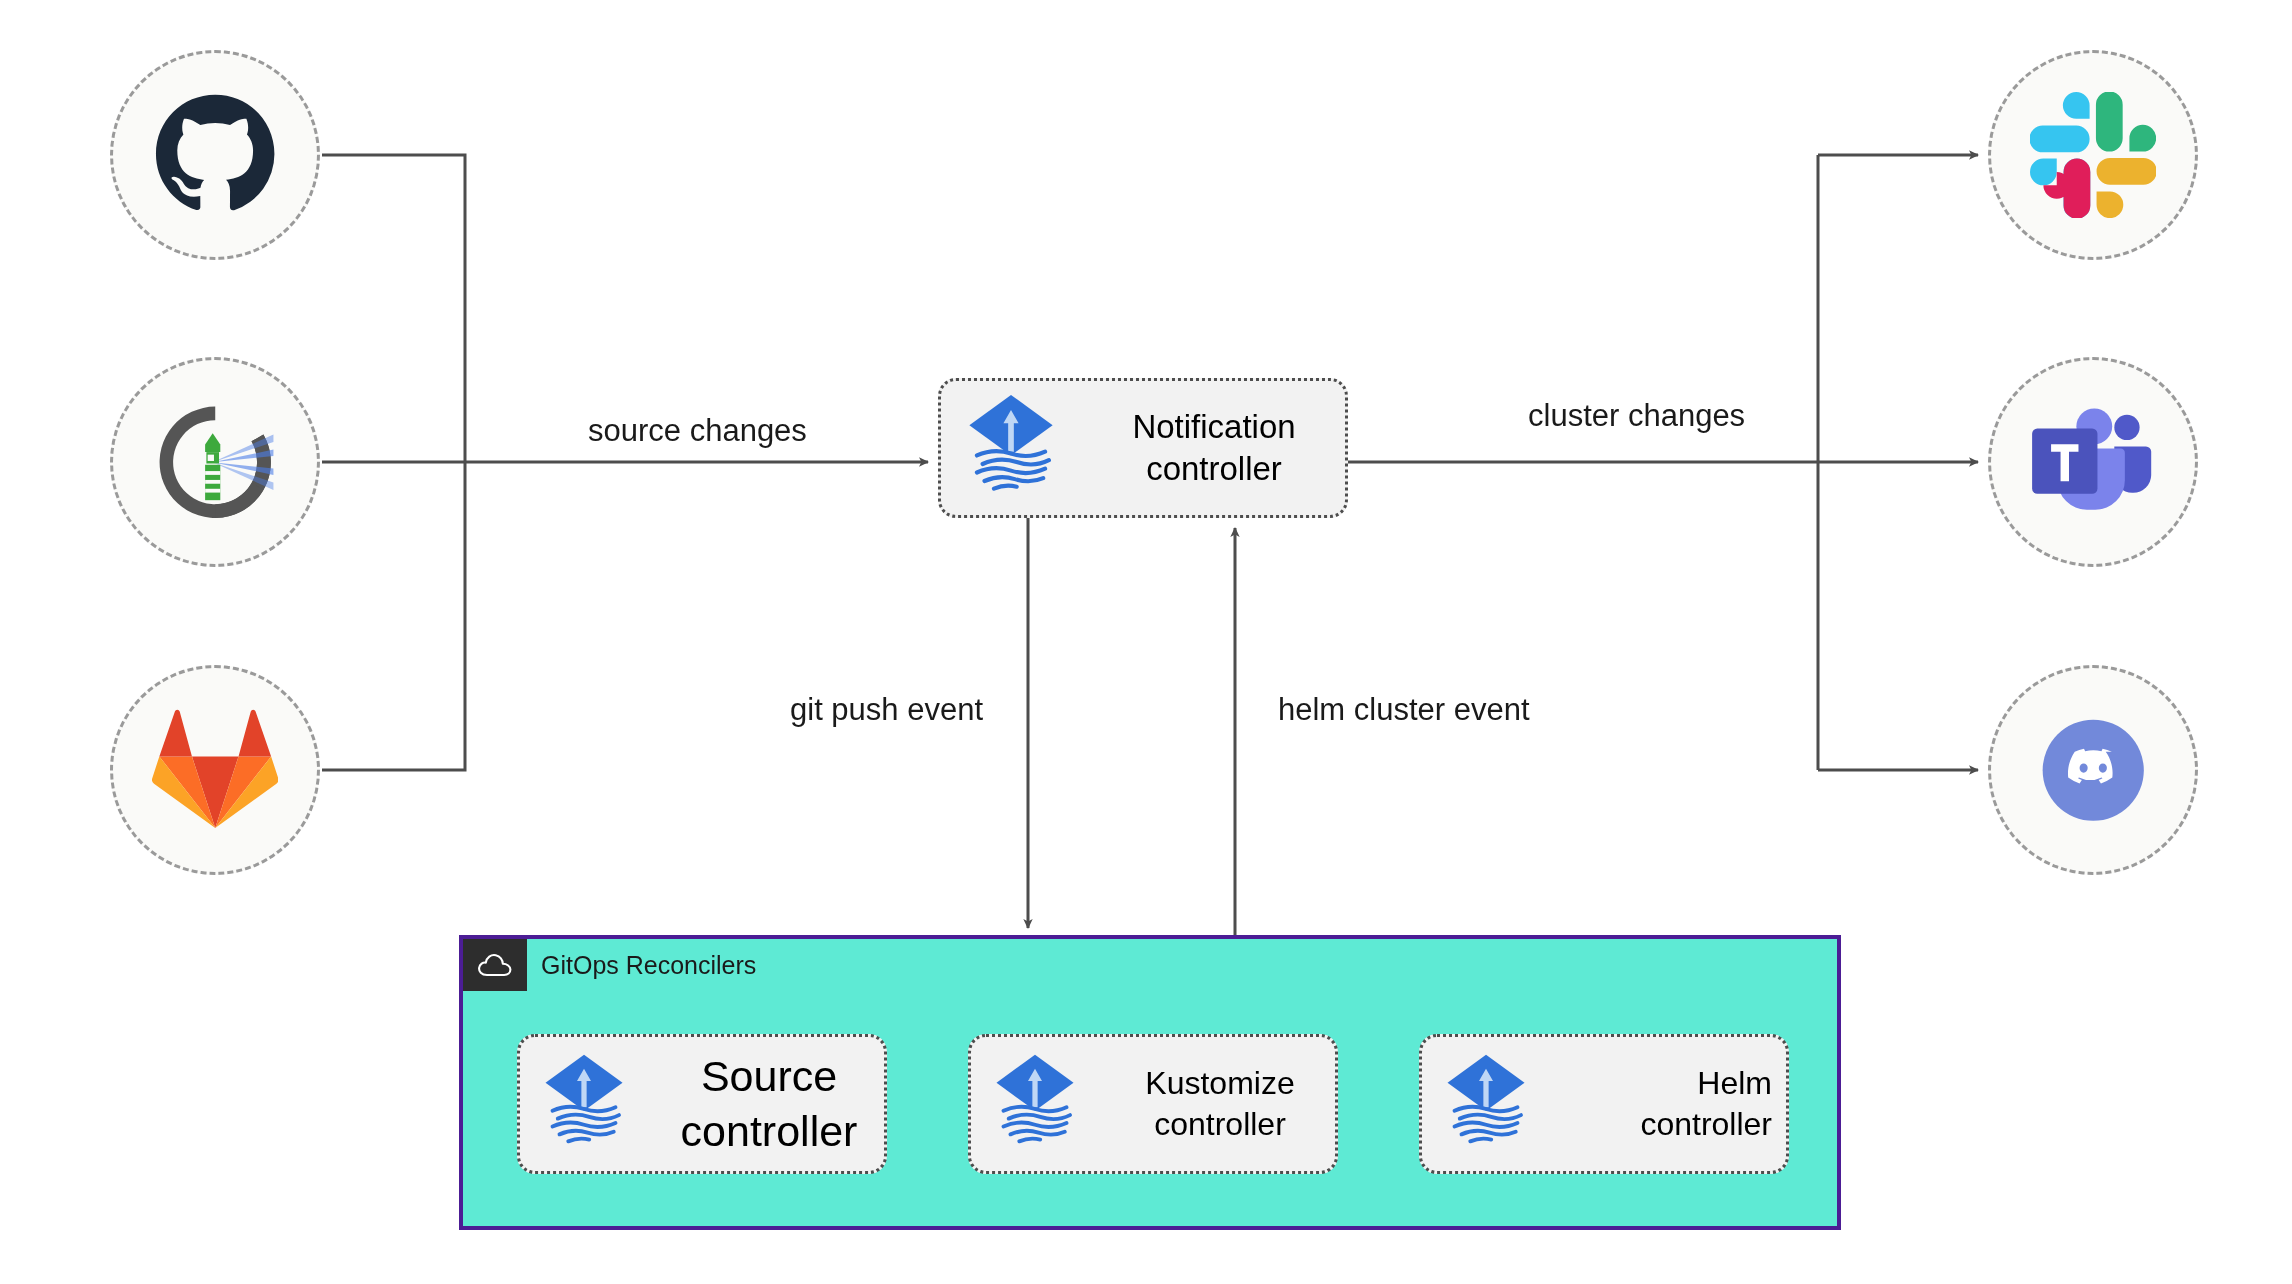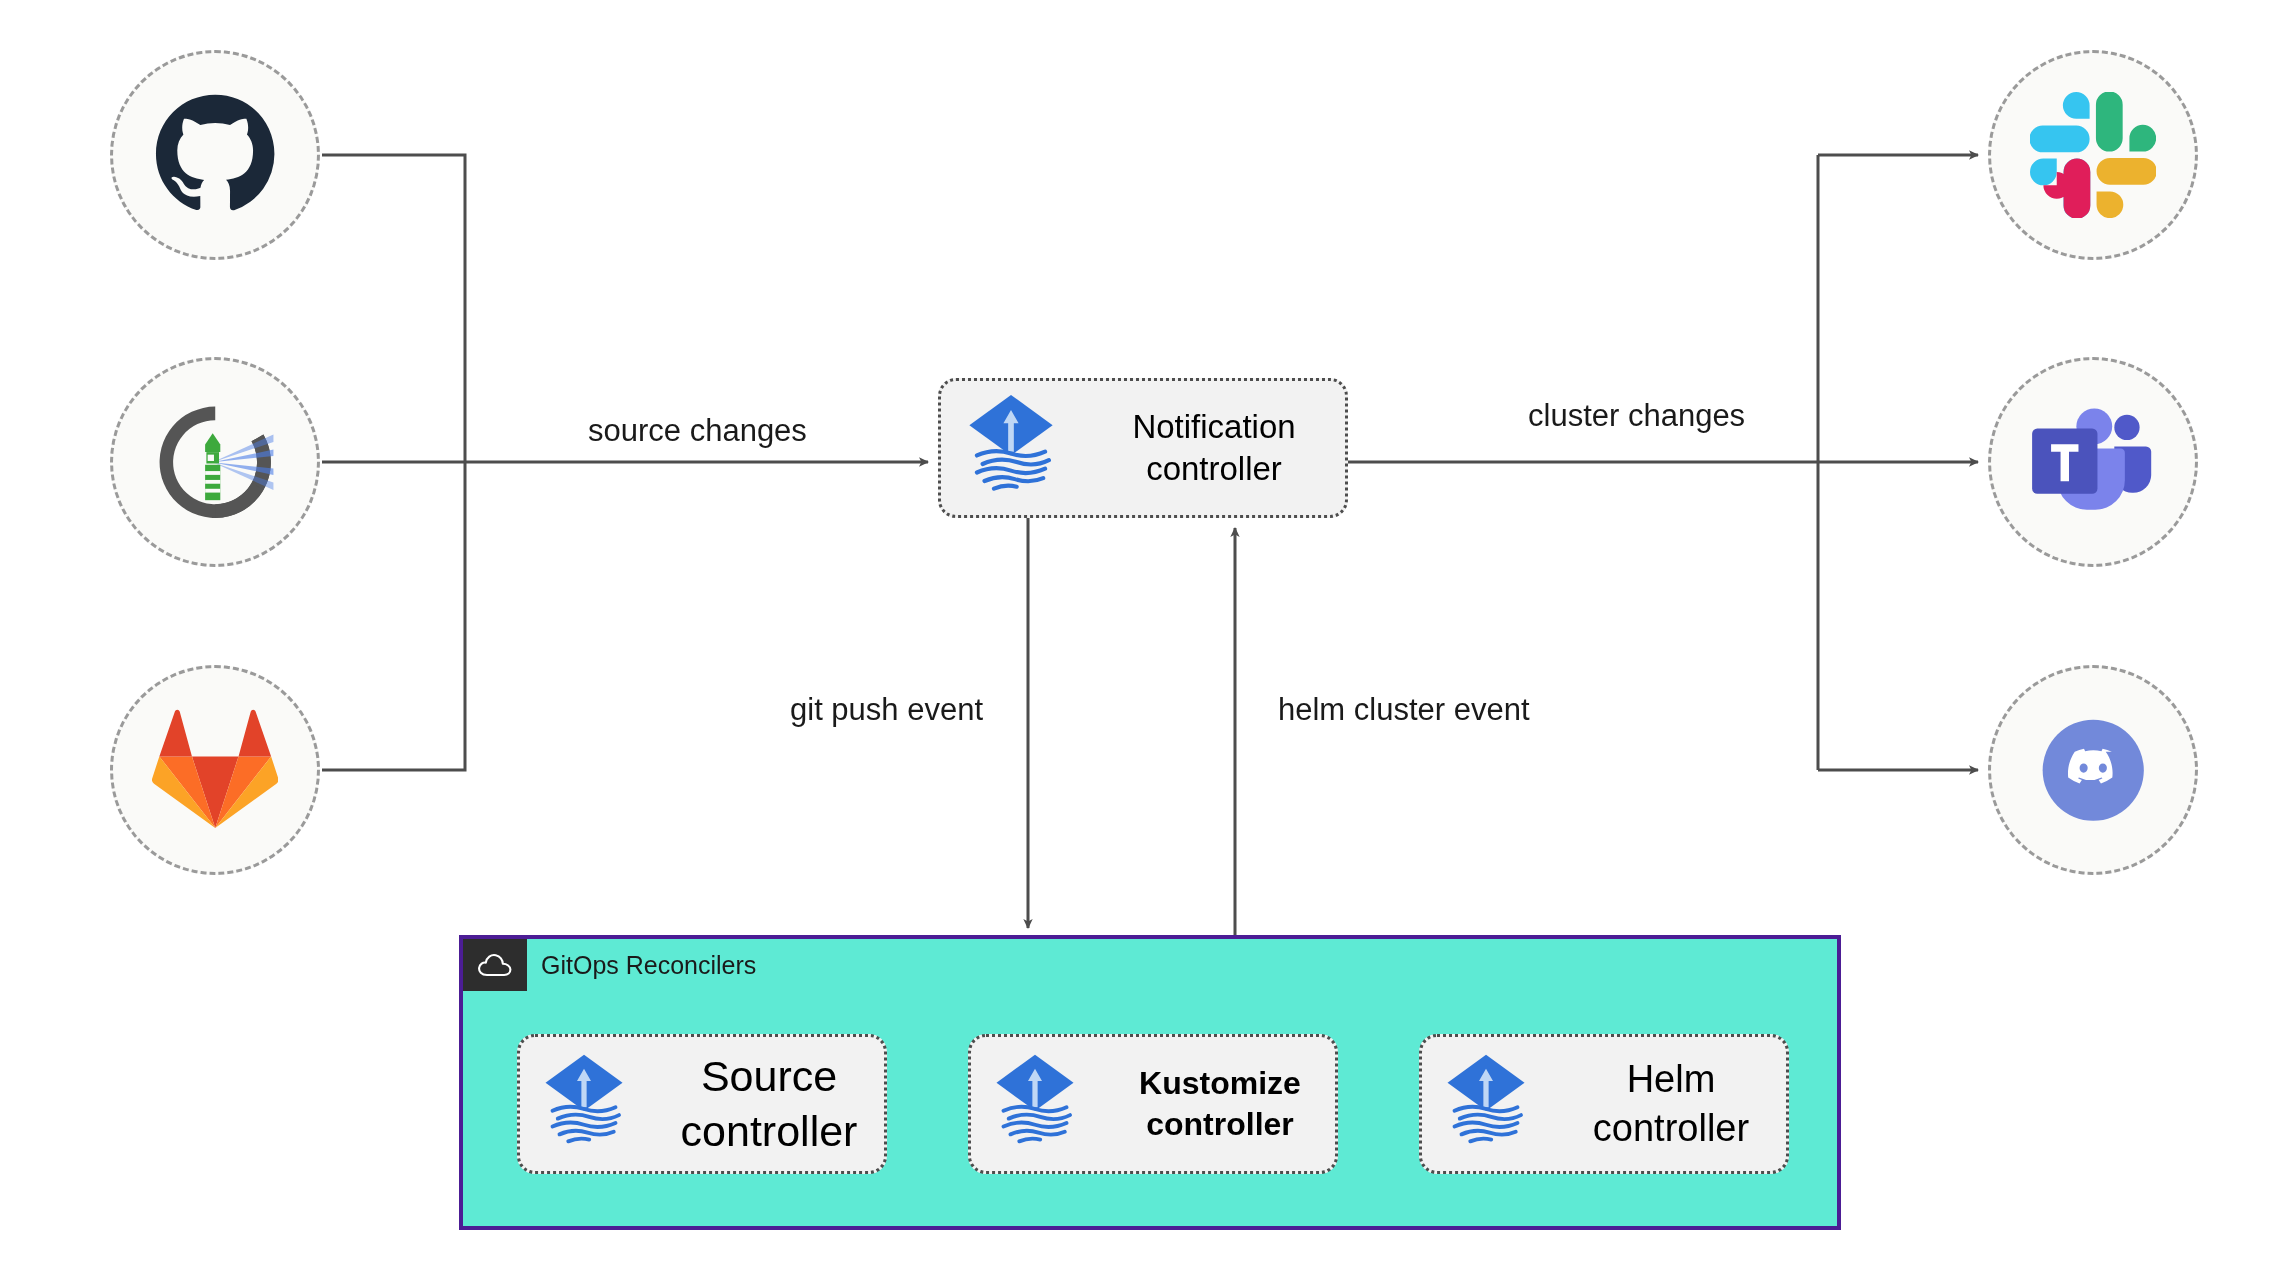--- a/index.html
+++ b/index.html
@@ -298,39 +298,39 @@
           <path d="M50 18 L58 32 L53 32 L53 62 L47 62 L47 32 L42 32 Z" fill="#BFD7F5"></path>
           <g fill="none" stroke="#2F72D8" stroke-width="4.4" stroke-linecap="round">
             <path d="M14 66 Q32 58 50 64 Q68 70 86 62"></path>
             <path d="M20 75 Q38 67 56 73 Q74 79 90 71"></path>
             <path d="M14 84 Q32 76 50 82 Q68 88 86 80"></path>
             <path d="M22 93 Q38 86 54 91 Q70 96 84 90"></path>
             <path d="M32 101 Q44 96 56 99"></path>
           </g>
         </svg>
       </span>
-      <span class="ctl-label" style="font-size:32px;font-weight:bold;">Kustomize
+      <span class="ctl-label" style="font-size:32px;">Kustomize
 controller</span>
     </div>
 
     <div class="controller-box" style="left:956px; top:95px; width:370px; height:140px; padding:0 14px 0 20px;">
       <span class="flux-logo">
         <svg width="88" height="98" viewBox="0 0 100 112" aria-hidden="true">
           <path d="M50 2 L94 34 L50 66 L6 34 Z" fill="#2F72D8"></path>
           <path d="M50 18 L58 32 L53 32 L53 62 L47 62 L47 32 L42 32 Z" fill="#BFD7F5"></path>
           <g fill="none" stroke="#2F72D8" stroke-width="4.4" stroke-linecap="round">
             <path d="M14 66 Q32 58 50 64 Q68 70 86 62"></path>
             <path d="M20 75 Q38 67 56 73 Q74 79 90 71"></path>
             <path d="M14 84 Q32 76 50 82 Q68 88 86 80"></path>
             <path d="M22 93 Q38 86 54 91 Q70 96 84 90"></path>
             <path d="M32 101 Q44 96 56 99"></path>
           </g>
         </svg>
       </span>
-      <span class="ctl-label" style="font-size:38px;">Helm
+      <span class="ctl-label" style="font-size:32px;text-align:right;">Helm
 controller</span>
     </div>
   </div>
 
   <div class="edge-label" style="left:578px; top:398px;margin-top:15px;">source changes</div>
 
   <div class="edge-label" style="left:1518px; top:398px;">cluster changes</div>
 
   <div class="edge-label" style="left:780px; top:692px;">git push event</div>
 

